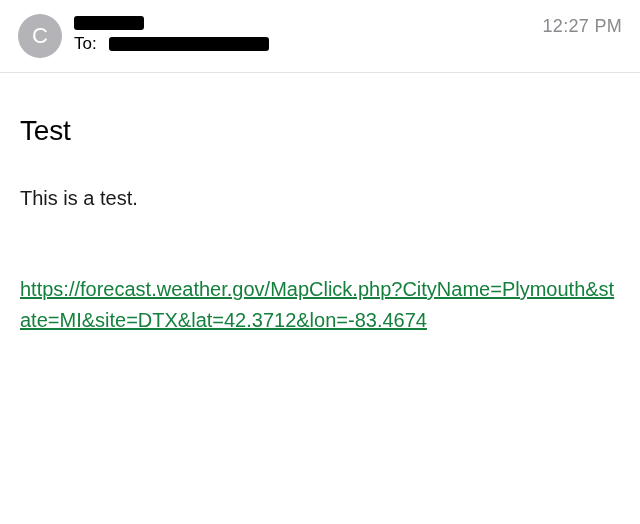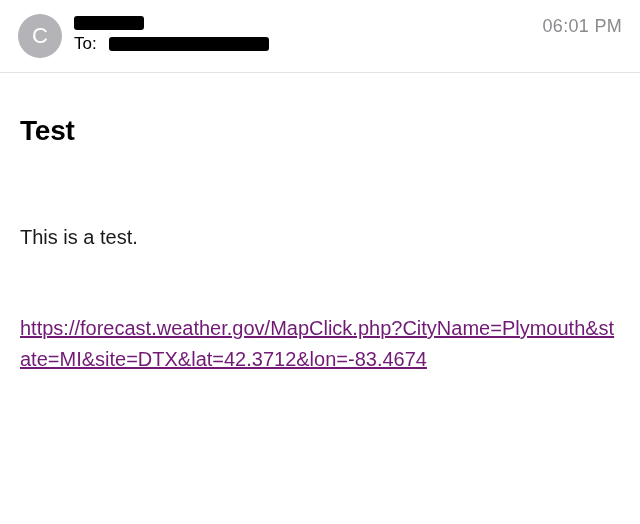--- a/index.html
+++ b/index.html
@@ -63,33 +63,33 @@
       font-size: 18px;
       padding-top: 2px;
       flex-shrink: 0;
       letter-spacing: 0.3px;
     }
     .content {
       padding: 42px 20px 20px 20px;
     }
     .subject {
       font-size: 28px;
-      font-weight: 700;
-      margin-bottom: 75px;
+      font-weight: 400;
+      margin-bottom: 36px;
       letter-spacing: -0.2px;
     }
     .body-text {
       font-size: 20px;
       line-height: 1.55;
       color: #1a1a1a;
     }
     .body-text p { margin-bottom: 0; }
     .gap { height: 60px; }
     .link {
-      color: #701a75;
+      color: #15803d;
       text-decoration: underline;
       word-break: break-all;
       cursor: pointer;
       display: inline;
     }
   </style>
 </head>
 <body>
 
 <div class="header">
@@ -98,21 +98,21 @@
   </div>
   <div class="header-text">
     <div class="from-line">
       <span class="redact redact-from"></span>
     </div>
     <div class="to-line">
       <span class="to-label">To:</span>
       <span class="redact redact-to"></span>
     </div>
   </div>
-  <div class="timestamp">06:01 PM</div>
+  <div class="timestamp">12:27 PM</div>
 </div>
 
 <div class="content">
   <div class="subject">Test</div>
   <div class="body-text">
     <p>This is a test.</p>
     <div class="gap"></div>
     <span class="link">https://forecast.weather.gov/MapClick.php?CityName=Plymouth&amp;state=MI&amp;site=DTX&amp;lat=42.3712&amp;lon=-83.4674</span>
   </div>
 </div>

